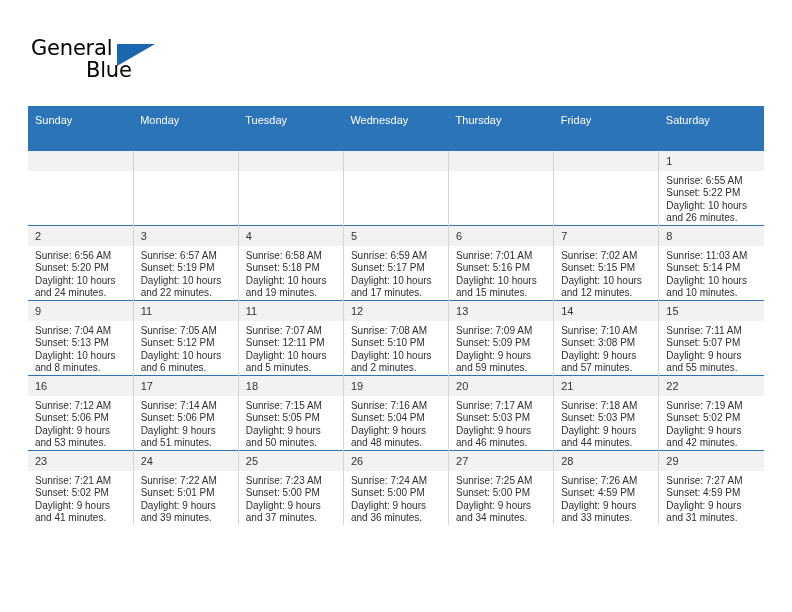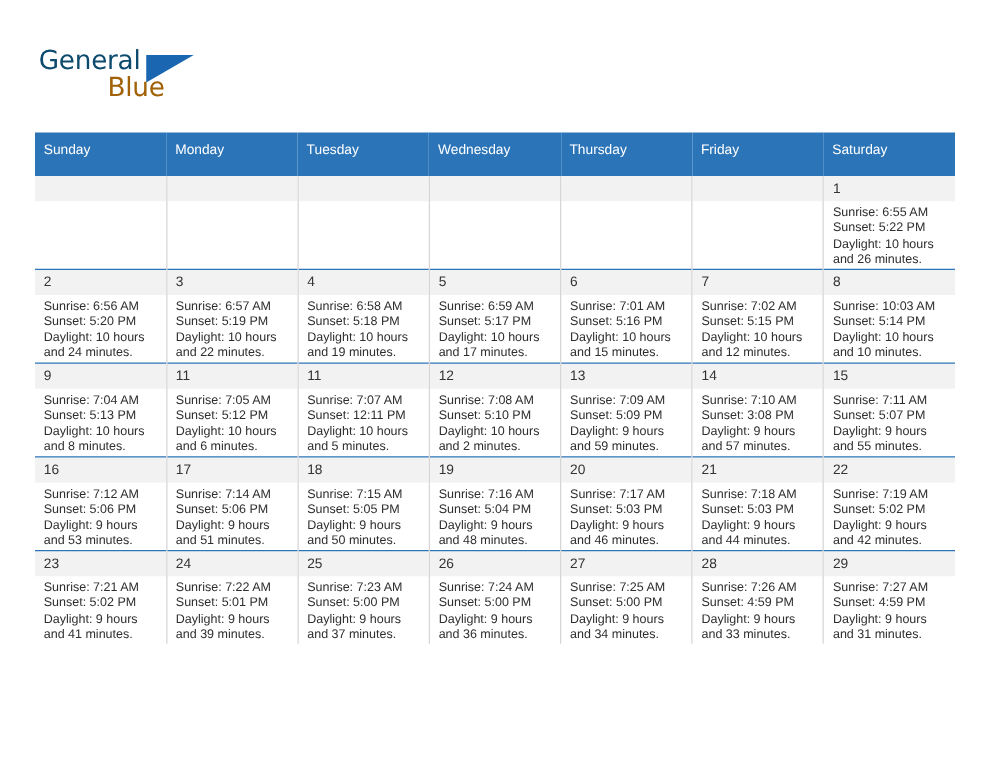--- a/index.html
+++ b/index.html
@@ -35,30 +35,30 @@
     top: 36px;
     width: 180px;
     height: 52px;
   }
   .logo-general {
     position: absolute;
     left: 0;
     top: 0;
     font-size: 21px;
     letter-spacing: -0.2px;
-    color: #0c4a6e;
+    color: #000000;
     font-family: "DejaVu Sans", sans-serif;
   }
   .logo-blue {
     position: absolute;
     left: 55px;
     top: 22px;
     font-size: 21px;
     letter-spacing: -0.2px;
-    color: #a16207;
+    color: #000000;
     font-family: "DejaVu Sans", sans-serif;
   }
   .logo-triangle {
     position: absolute;
     left: 86px;
     top: 8px;
     width: 0;
     height: 0;
     border-left: 38px solid #1a66b0;
     border-bottom: 22px solid transparent;
@@ -92,21 +92,21 @@
     width: 736px;
     border-collapse: collapse;
     table-layout: fixed;
   }
   .calendar th {
     background: #2b74b8;
     color: #ffffff;
     font-size: 11px;
     font-weight: normal;
     text-align: left;
-    padding: 5px 0 13px 7px;
+    padding: 5px 0 23px 7px;
     height: 17px;
     border: none;
   }
   .calendar td {
     vertical-align: top;
     padding: 0;
     height: 74px;
     border-top: 1px solid #2b74b8;
     border-right: 1px solid #d5d5d5;
     border-bottom: none;
@@ -253,21 +253,21 @@
             <div class="dayinfo">
               <div>Sunrise: 7:02 AM</div>
               <div>Sunset: 5:15 PM</div>
               <div>Daylight: 10 hours</div>
               <div>and 12 minutes.</div>
             </div>
           </td>
           <td>
             <span class="daynum">8</span>
             <div class="dayinfo">
-              <div>Sunrise: 10:03 AM</div>
+              <div>Sunrise: 11:03 AM</div>
               <div>Sunset: 5:14 PM</div>
               <div>Daylight: 10 hours</div>
               <div>and 10 minutes.</div>
             </div>
           </td>
         </tr>
         <tr>
           <td>
             <span class="daynum">9</span>
             <div class="dayinfo">

